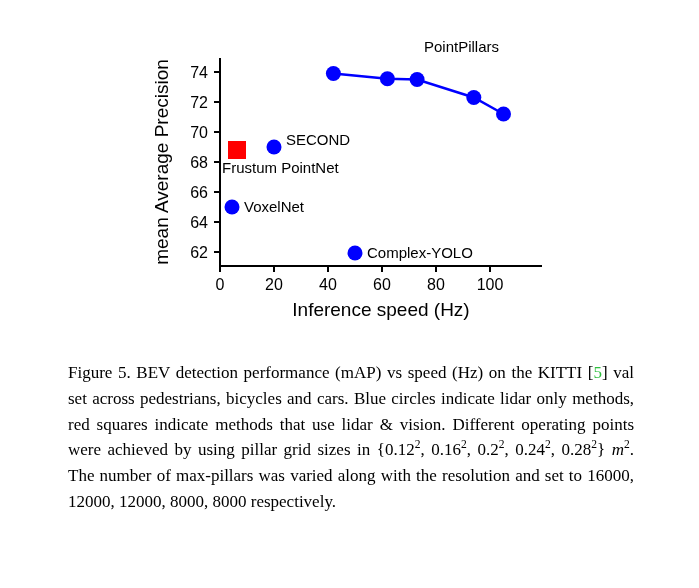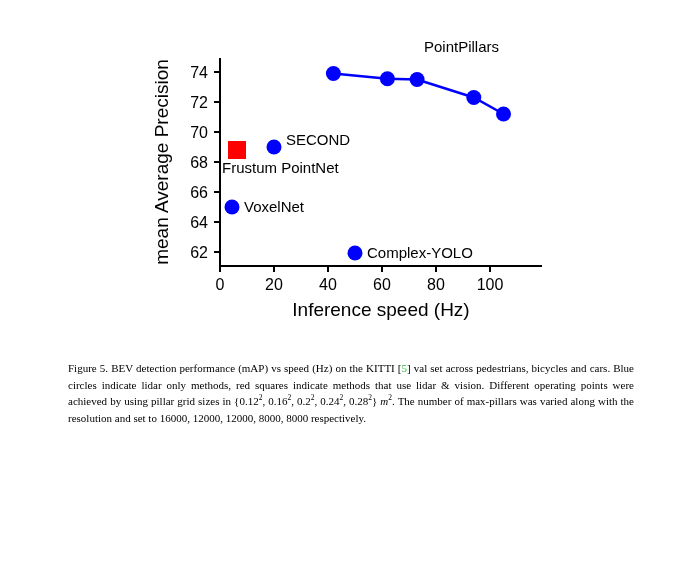--- a/index.html
+++ b/index.html
@@ -47,21 +47,21 @@
     fill: #000000;
   }
 
   
   #caption {
     position: absolute;
     left: 68px;
     top: 360px;
     width: 566px;
     font-family: "Liberation Serif", serif;
-    font-size: 11px;
+    font-size: 17px;
     line-height: 1.52;
     text-align: justify;
     color: #000000;
   }
   #caption .cite {
     color: #2fbf3f;
   }
   .mathit {
     font-family: "Liberation Serif", serif;
     font-style: italic;

